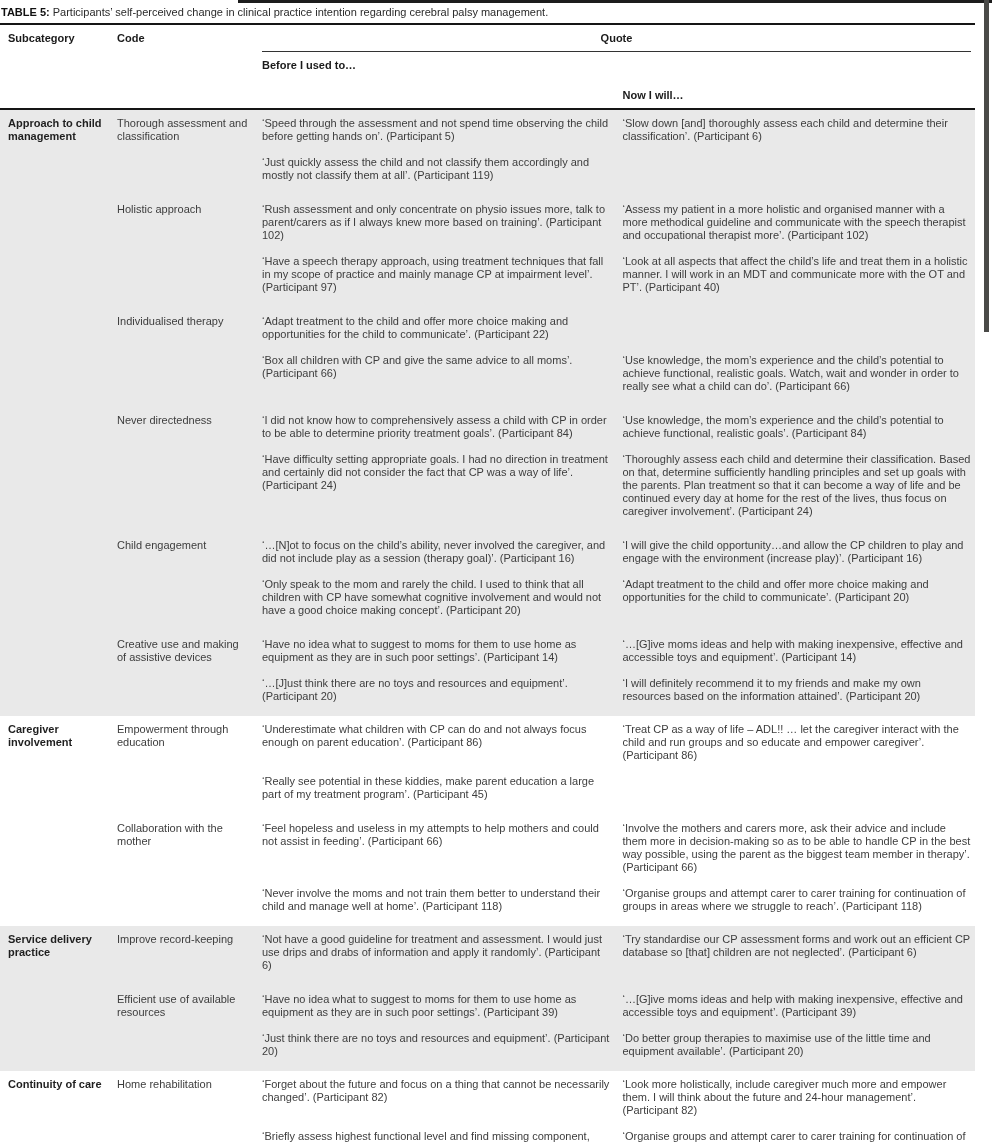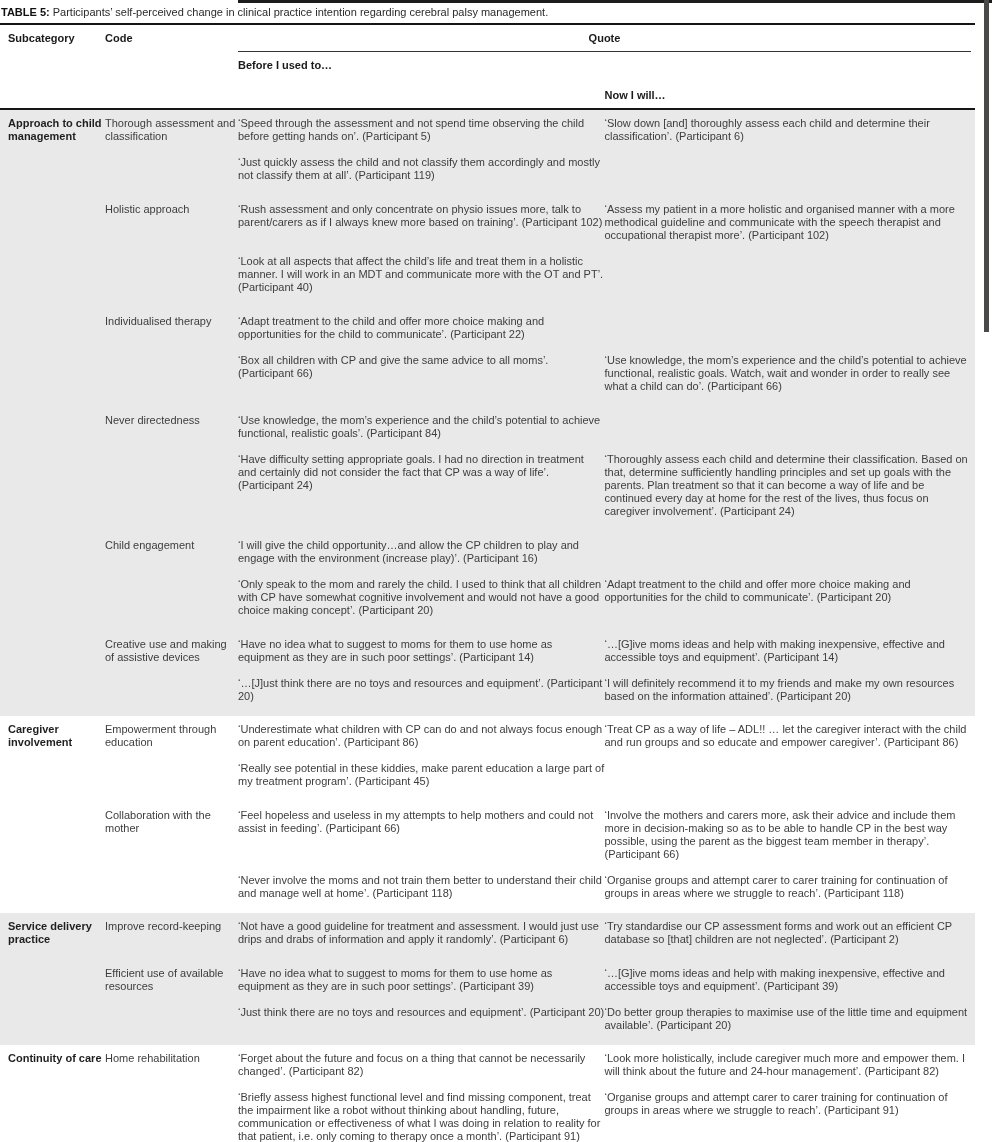--- a/index.html
+++ b/index.html
@@ -24,21 +24,21 @@
     font-size: 11px; line-height: 14px; color: #2a2a2a; padding-left: 1px;
   }
   .table-title .title-label { font-weight: bold; color: #111; }
   .rule { border: 0; }
   .rule.title-rule { border-top: 2px solid #151515; margin-top: 4px; }
   .rule.thick { border-top: 2px solid #151515; }
 
   .hdr-grid, .row {
     display: grid;
     grid-template-columns: 97px 133px 1fr 1fr;
-    column-gap: 0;
+    column-gap: 12px;
     padding-left: 8px;
     padding-right: 4px;
   }
   .hdr-grid { padding-top: 7px; padding-bottom: 6px; }
   .hdr { font-weight: bold; color: #1a1a1a; font-size: 11px; line-height: 13px; }
   .hdr-quote { grid-column: 3 / 5; text-align: center; }
   .hdr-quote-rule { grid-column: 3 / 5; border-top: 1px solid #333; margin: 6px 0 7px 0; }
   .hdr-sub-before { grid-column: 3; }
   .hdr-sub-now { grid-column: 4; margin-top: 30px; }
 
@@ -93,47 +93,50 @@
   </div>
         <div class="row group-start">
     <div class="cell subcat"></div>
     <div class="cell code">Holistic approach</div>
     <div class="cell quote">‘Rush assessment and only concentrate on physio issues more, talk to parent/carers as if I always knew more based on training’. (Participant 102)</div>
     <div class="cell quote">‘Assess my patient in a more holistic and organised manner with a more methodical guideline and communicate with the speech therapist and occupational therapist more’. (Participant 102)</div>
   </div>
         <div class="row">
     <div class="cell subcat"></div>
     <div class="cell code"></div>
+    <div class="cell quote">‘Have a speech therapy approach, using treatment techniques that fall in my scope of practice and mainly manage CP at impairment level’. (Participant 97)</div>
     <div class="cell quote">‘Look at all aspects that affect the child’s life and treat them in a holistic manner. I will work in an MDT and communicate more with the OT and PT’. (Participant 40)</div>
   </div>
         <div class="row group-start">
     <div class="cell subcat"></div>
     <div class="cell code">Individualised therapy</div>
     <div class="cell quote">‘Adapt treatment to the child and offer more choice making and opportunities for the child to communicate’. (Participant 22)</div>
   </div>
         <div class="row">
     <div class="cell subcat"></div>
     <div class="cell code"></div>
     <div class="cell quote">‘Box all children with CP and give the same advice to all moms’. (Participant 66)</div>
     <div class="cell quote">‘Use knowledge, the mom’s experience and the child’s potential to achieve functional, realistic goals. Watch, wait and wonder in order to really see what a child can do’. (Participant 66)</div>
   </div>
         <div class="row group-start">
     <div class="cell subcat"></div>
     <div class="cell code">Never directedness</div>
+    <div class="cell quote">‘I did not know how to comprehensively assess a child with CP in order to be able to determine priority treatment goals’. (Participant 84)</div>
     <div class="cell quote">‘Use knowledge, the mom’s experience and the child’s potential to achieve functional, realistic goals’. (Participant 84)</div>
   </div>
         <div class="row">
     <div class="cell subcat"></div>
     <div class="cell code"></div>
     <div class="cell quote">‘Have difficulty setting appropriate goals. I had no direction in treatment and certainly did not consider the fact that CP was a way of life’. (Participant 24)</div>
     <div class="cell quote">‘Thoroughly assess each child and determine their classification. Based on that, determine sufficiently handling principles and set up goals with the parents. Plan treatment so that it can become a way of life and be continued every day at home for the rest of the lives, thus focus on caregiver involvement’. (Participant 24)</div>
   </div>
         <div class="row group-start">
     <div class="cell subcat"></div>
     <div class="cell code">Child engagement</div>
+    <div class="cell quote">‘…[N]ot to focus on the child’s ability, never involved the caregiver, and did not include play as a session (therapy goal)’. (Participant 16)</div>
     <div class="cell quote">‘I will give the child opportunity…and allow the CP children to play and engage with the environment (increase play)’. (Participant 16)</div>
   </div>
         <div class="row">
     <div class="cell subcat"></div>
     <div class="cell code"></div>
     <div class="cell quote">‘Only speak to the mom and rarely the child. I used to think that all children with CP have somewhat cognitive involvement and would not have a good choice making concept’. (Participant 20)</div>
     <div class="cell quote">‘Adapt treatment to the child and offer more choice making and opportunities for the child to communicate’. (Participant 20)</div>
   </div>
         <div class="row group-start">
     <div class="cell subcat"></div>
@@ -171,21 +174,21 @@
     <div class="cell code"></div>
     <div class="cell quote">‘Never involve the moms and not train them better to understand their child and manage well at home’. (Participant 118)</div>
     <div class="cell quote">‘Organise groups and attempt carer to carer training for continuation of groups in areas where we struggle to reach’. (Participant 118)</div>
   </div>
       </div>
       <div class="section shaded">
         <div class="row first">
     <div class="cell subcat">Service delivery practice</div>
     <div class="cell code">Improve record-keeping</div>
     <div class="cell quote">‘Not have a good guideline for treatment and assessment. I would just use drips and drabs of information and apply it randomly’. (Participant 6)</div>
-    <div class="cell quote">‘Try standardise our CP assessment forms and work out an efficient CP database so [that] children are not neglected’. (Participant 2)</div>
+    <div class="cell quote">‘Try standardise our CP assessment forms and work out an efficient CP database so [that] children are not neglected’. (Participant 6)</div>
   </div>
         <div class="row group-start">
     <div class="cell subcat"></div>
     <div class="cell code">Efficient use of available resources</div>
     <div class="cell quote">‘Have no idea what to suggest to moms for them to use home as equipment as they are in such poor settings’. (Participant 39)</div>
     <div class="cell quote">‘…[G]ive moms ideas and help with making inexpensive, effective and accessible toys and equipment’. (Participant 39)</div>
   </div>
         <div class="row">
     <div class="cell subcat"></div>
     <div class="cell code"></div>

